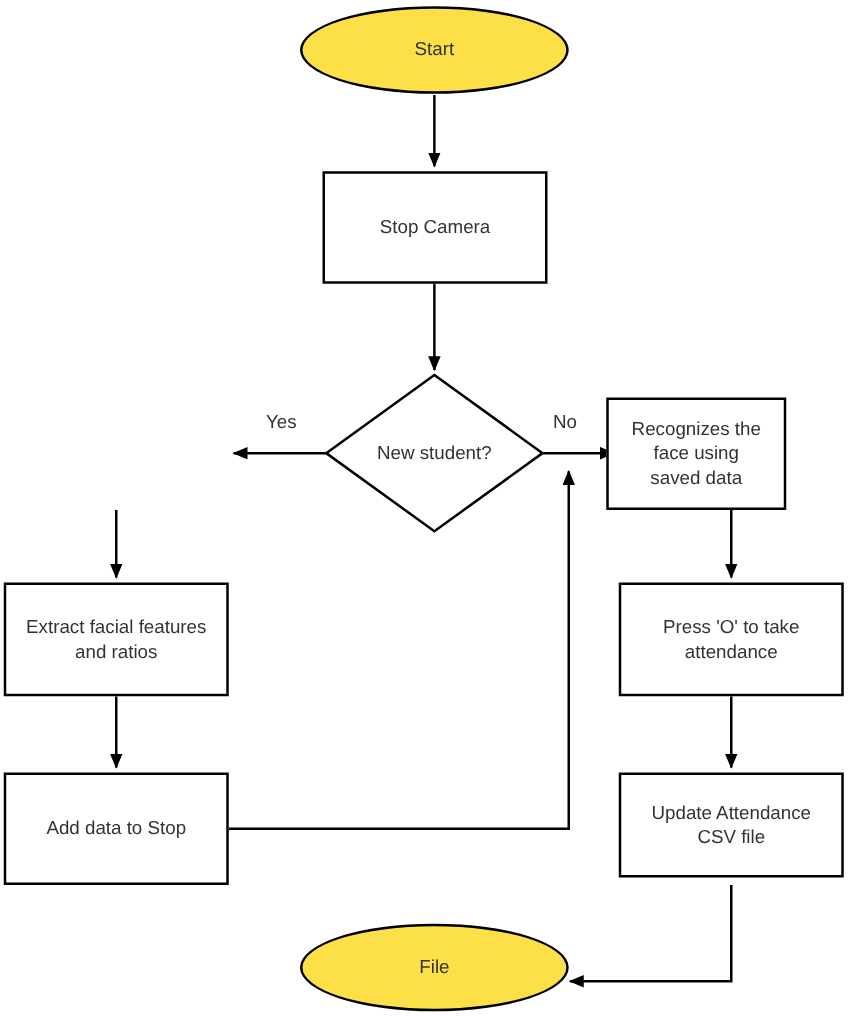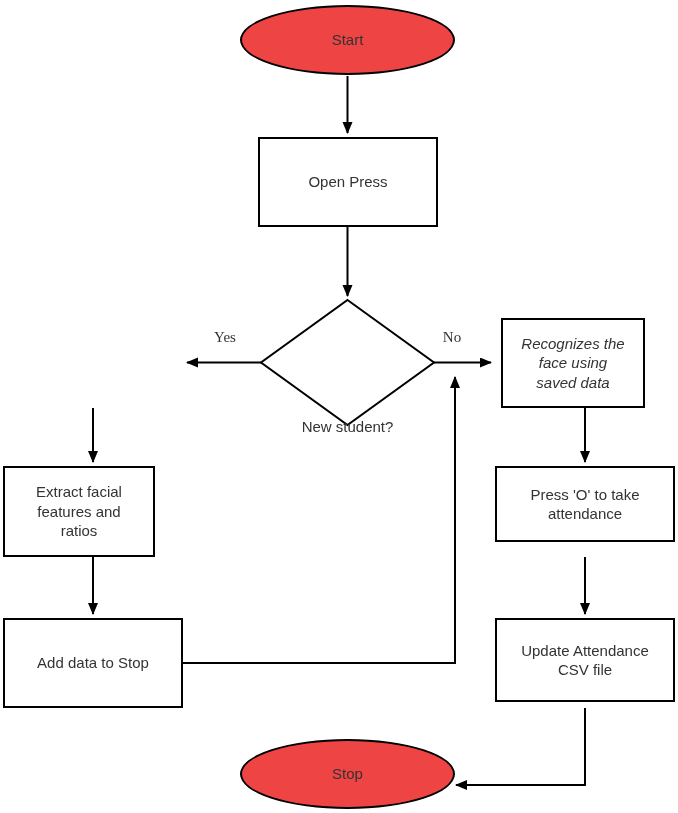--- a/index.html
+++ b/index.html
@@ -30,36 +30,35 @@
     line-height: 1.3;
     color: #333333;
   }
   .rect {
     border: 2px solid #000000;
     background: #ffffff;
     padding: 0 14px;
   }
   .ellipse {
     border: 2px solid #000000;
-    background: #ef4444;
+    background: #fde047;
     border-radius: 50%;
     padding: 0 10px;
   }
   .plain {
     background: transparent;
     padding: 0 24px;
   }
   .edge-label {
     position: absolute;
     font-size: 15px;
     color: #333333;
     background: #ffffff;
     padding: 0 3px;
     text-align: center;
-    font-family: Liberation Serif, serif;
   }
 </style>
 </head>
 <body>
 
 <div class="canvas">
 
   <svg class="edges-layer" width="678" height="813" viewBox="0 0 678 813">
     <defs>
       <marker id="arrow" markerUnits="userSpaceOnUse" markerWidth="14" markerHeight="12" refX="11" refY="5" orient="auto">
@@ -88,49 +87,49 @@
     <polyline points="183,663 455,663 455,377" fill="none" stroke="#000000" stroke-width="2" marker-end="url(#arrow)"></polyline>
 
     <polyline points="585,708 585,785 456,785" fill="none" stroke="#000000" stroke-width="2" marker-end="url(#arrow)"></polyline>
   </svg>
 
   <div class="node ellipse" style="left:240px; top:5px; width:215px; height:70px;">
     <span>Start</span>
   </div>
 
   <div class="node rect" style="left:258px; top:137px; width:180px; height:90px;">
-    <span>Open Press</span>
+    <span>Stop Camera</span>
   </div>
 
-  <div class="node plain" style="left:261px; top:311px; width:173px; height:125px;align-items:flex-end;">
+  <div class="node plain" style="left:261px; top:300px; width:173px; height:125px;">
     <span>New student?</span>
   </div>
 
 
-  <div class="node rect" style="left:3px; top:466px; width:152px; height:91px;">
+  <div class="node rect" style="left:3px; top:466px; width:180px; height:91px;">
     <span>Extract facial features and ratios</span>
   </div>
 
   <div class="node rect" style="left:3px; top:618px; width:180px; height:90px;">
     <span>Add data to Stop</span>
   </div>
 
-  <div class="node rect" style="left:501px; top:318px; width:144px; height:90px;font-style:italic;">
+  <div class="node rect" style="left:485px; top:318px; width:144px; height:90px;">
     <span>Recognizes the face using saved data</span>
   </div>
 
-  <div class="node rect" style="left:495px; top:466px; width:180px; height:76px;">
+  <div class="node rect" style="left:495px; top:466px; width:180px; height:91px;">
     <span>Press 'O' to take attendance</span>
   </div>
 
   <div class="node rect" style="left:495px; top:618px; width:180px; height:84px;">
     <span>Update Attendance CSV file</span>
   </div>
 
   <div class="node ellipse" style="left:240px; top:739px; width:215px; height:70px;">
-    <span>Stop</span>
+    <span>File</span>
   </div>
 
   <div class="edge-label" style="left:202px; top:329px; width:46px;">Yes</div>
 
   <div class="edge-label" style="left:432px; top:329px; width:40px;">No</div>
 
 </div>
 
 </body></html>

